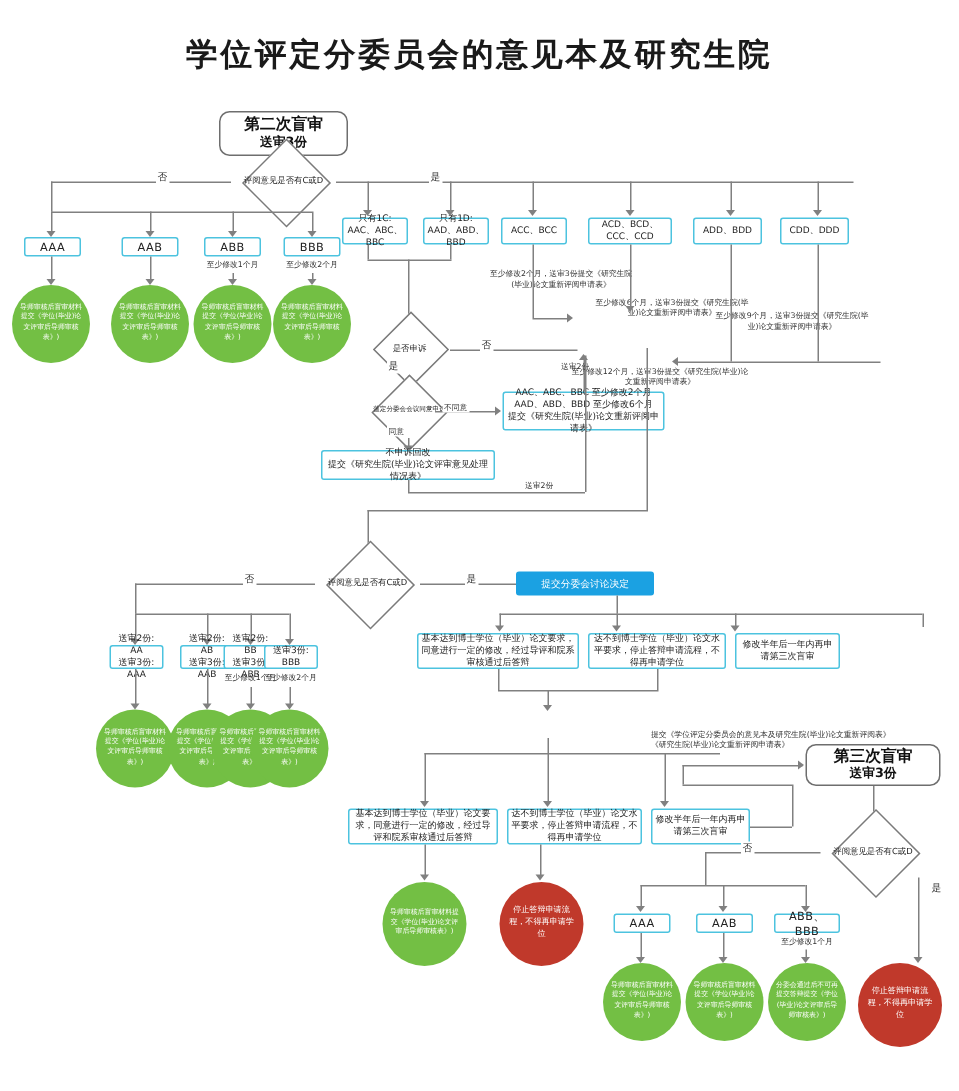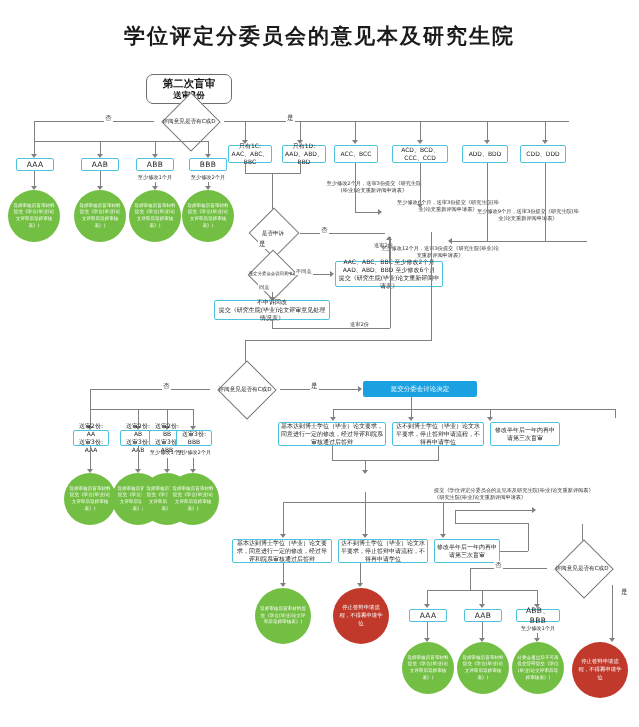--- a/index.html
+++ b/index.html
@@ -276,21 +276,21 @@
     <div class="diamond" style="position:absolute;left:18px;top:-3px;width:40px;height:40px;"></div>
     <div class="diamond-label">评阅意见是否有C或D</div>
   </div>
 
   <div class="ln lnh" style="left:90px;top:389px;width:120px;"></div>
   <div class="edge-label" style="left:162px;top:382px;">否</div>
   <div class="ln lnh" style="left:280px;top:389px;width:80px;"></div>
   <div class="edge-label" style="left:310px;top:382px;">是</div>
   <div class="arrow right" style="left:358px;top:386px;"></div>
 
-  <div class="node bluebox" style="left:363px;top:381px;width:114px;height:16px;">
+  <div class="node bluebox" style="left:344px;top:381px;width:92px;height:16px;">
     <span>提交分委会讨论决定</span>
   </div>
 
   <div class="ln lnv" style="left:90px;top:389px;height:20px;"></div>
   <div class="ln lnh" style="left:90px;top:409px;width:103px;"></div>
   <div class="ln lnv" style="left:90px;top:409px;height:18px;"></div>
   <div class="ln lnv" style="left:138px;top:409px;height:18px;"></div>
   <div class="ln lnv" style="left:167px;top:409px;height:18px;"></div>
   <div class="ln lnv" style="left:193px;top:409px;height:18px;"></div>
   <div class="arrow" style="left:87px;top:426px;"></div>
@@ -399,20 +399,24 @@
 
   <div class="ln lnh" style="left:500px;top:551px;width:28px;"></div>
   <div class="ln lnv" style="left:528px;top:523px;height:28px;"></div>
   <div class="ln lnh" style="left:455px;top:523px;width:73px;"></div>
   <div class="ln lnv" style="left:455px;top:510px;height:13px;"></div>
   <div class="ln lnh" style="left:455px;top:510px;width:80px;"></div>
   <div class="arrow right" style="left:532px;top:507px;"></div>
 
   <div class="note wrap" style="left:434px;top:487px;width:170px;text-align:left;">提交《学位评定分委员会的意见本及研究生院(毕业)论文重新评阅表》《研究生院(毕业)论文重新评阅申请表》</div>
 
+  <div class="node stage" style="left:537px;top:496px;width:90px;height:28px;">
+    <span>第三次盲审</span>
+    <span class="sub">送审3份</span>
+  </div>
 
   <div class="ln lnv" style="left:582px;top:524px;height:25px;"></div>
   <div class="arrow" style="left:579px;top:547px;"></div>
 
   <div class="diamond-wrap" style="left:545px;top:551px;width:74px;height:34px;">
     <div class="diamond" style="position:absolute;left:18px;top:-3px;width:40px;height:40px;"></div>
     <div class="diamond-label">评阅意见是否有C或D</div>
   </div>
 
   <div class="ln lnh" style="left:470px;top:568px;width:77px;"></div>

